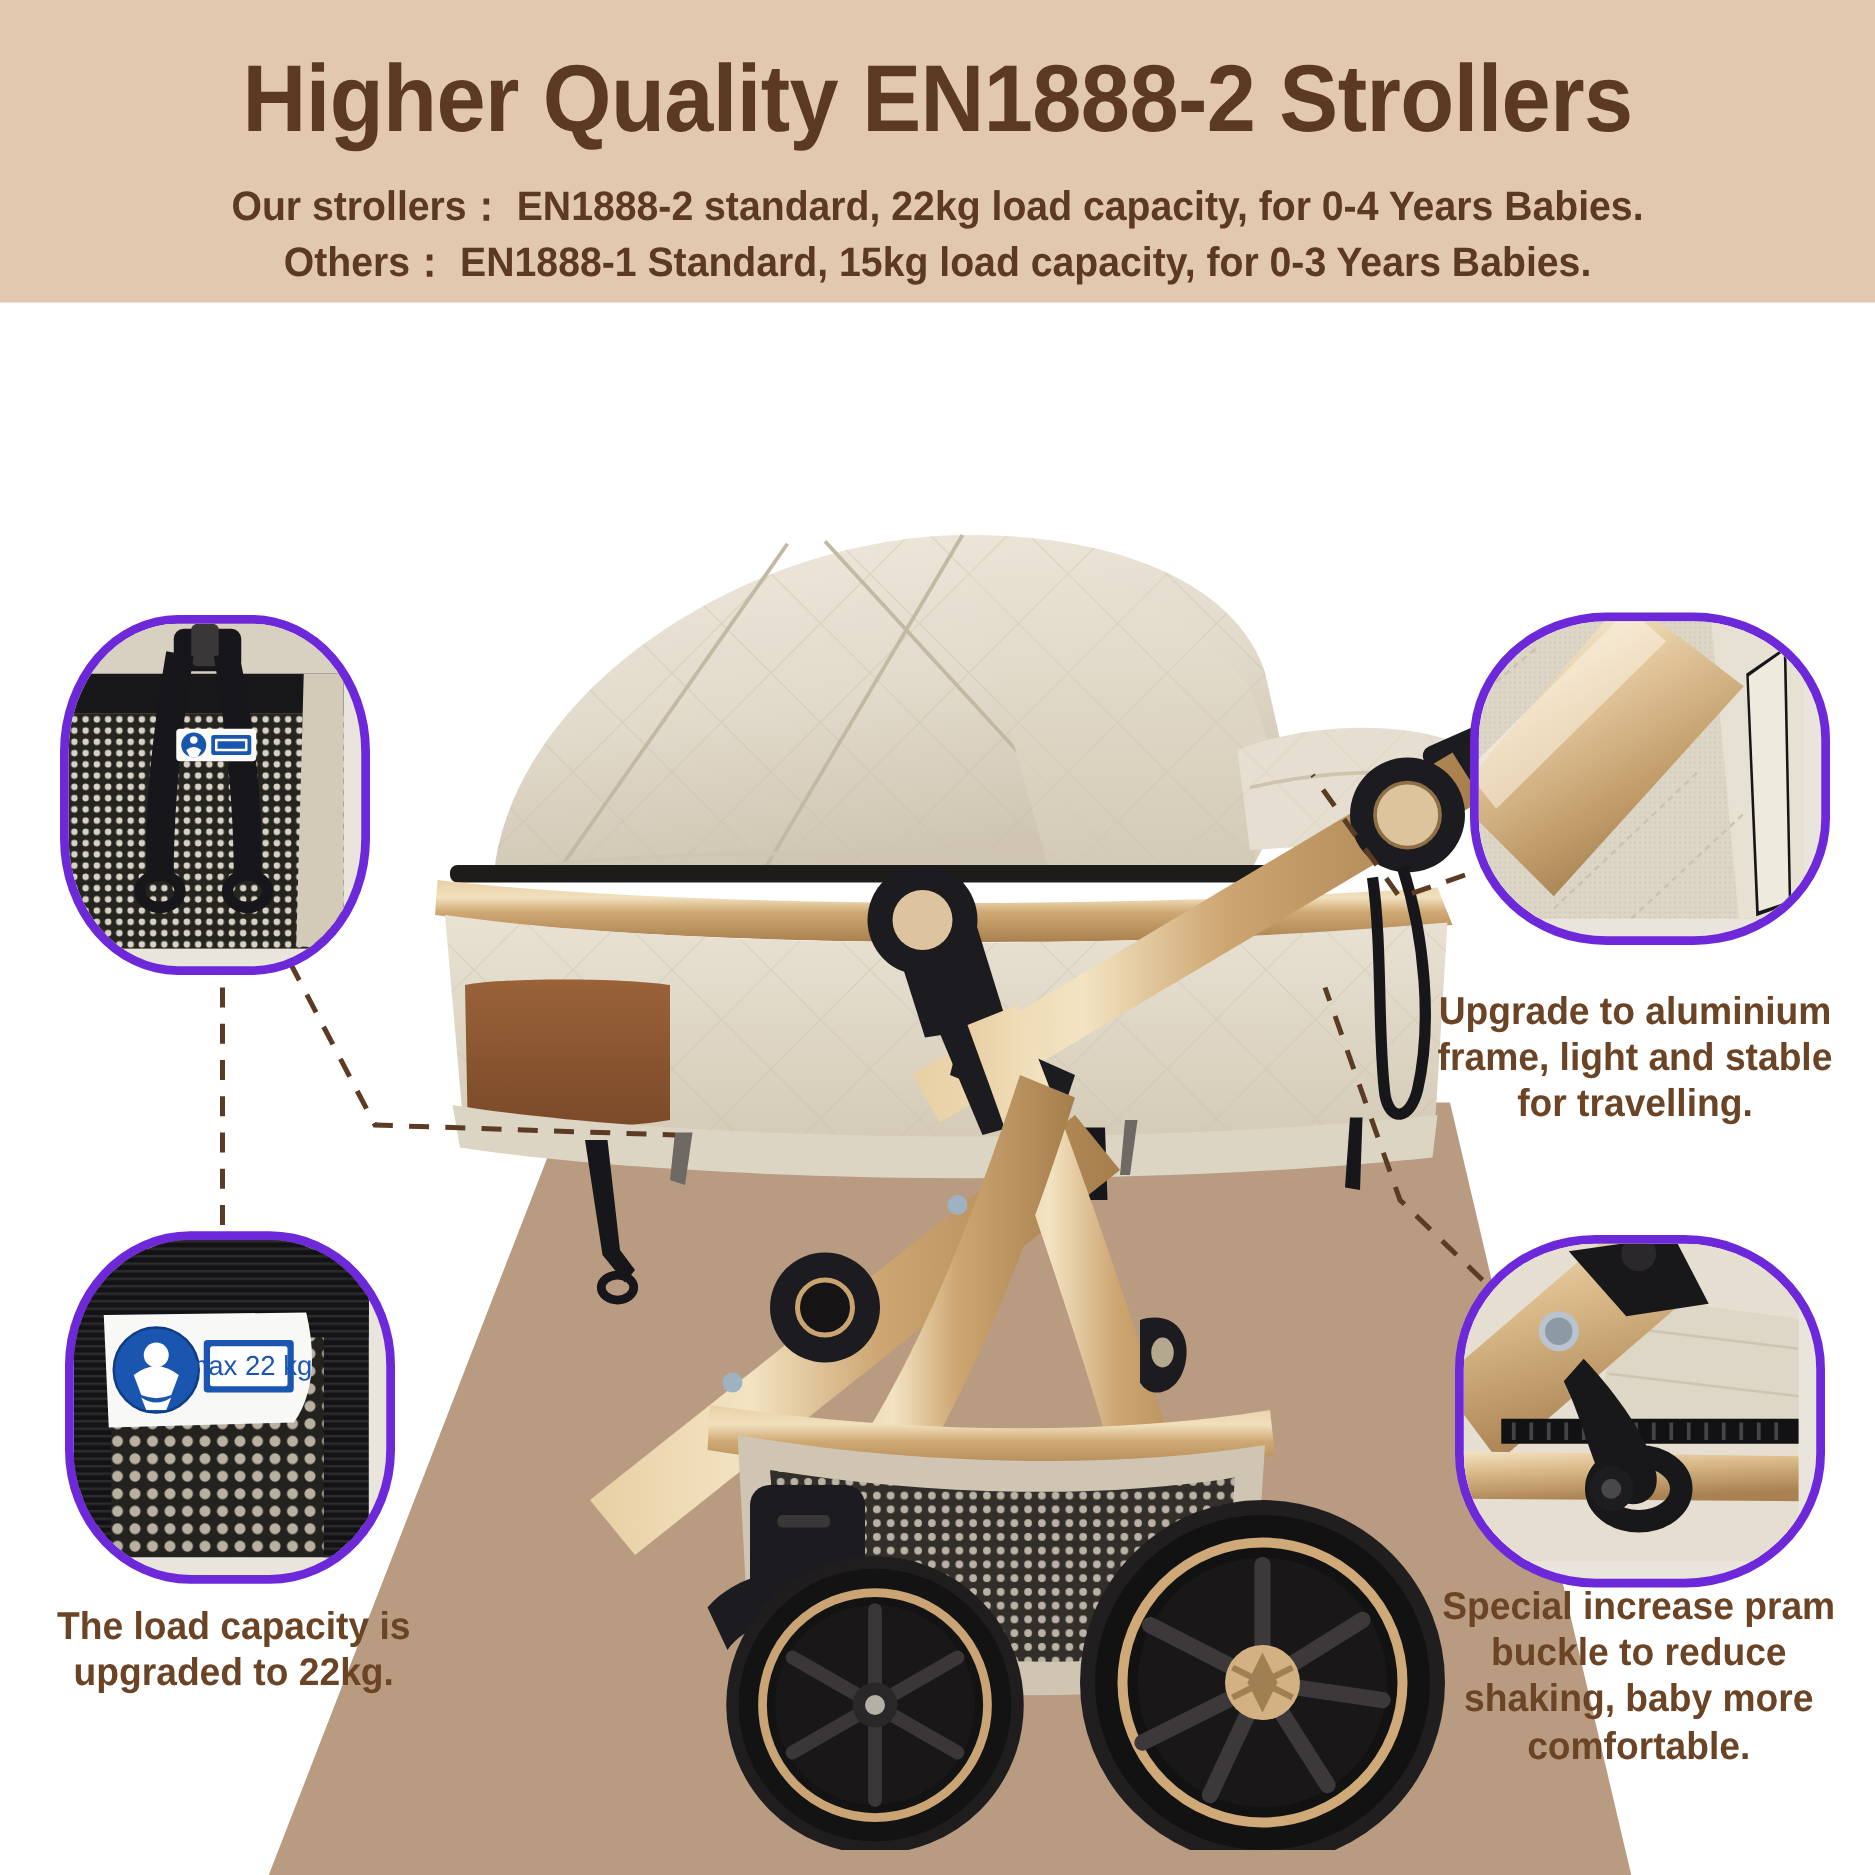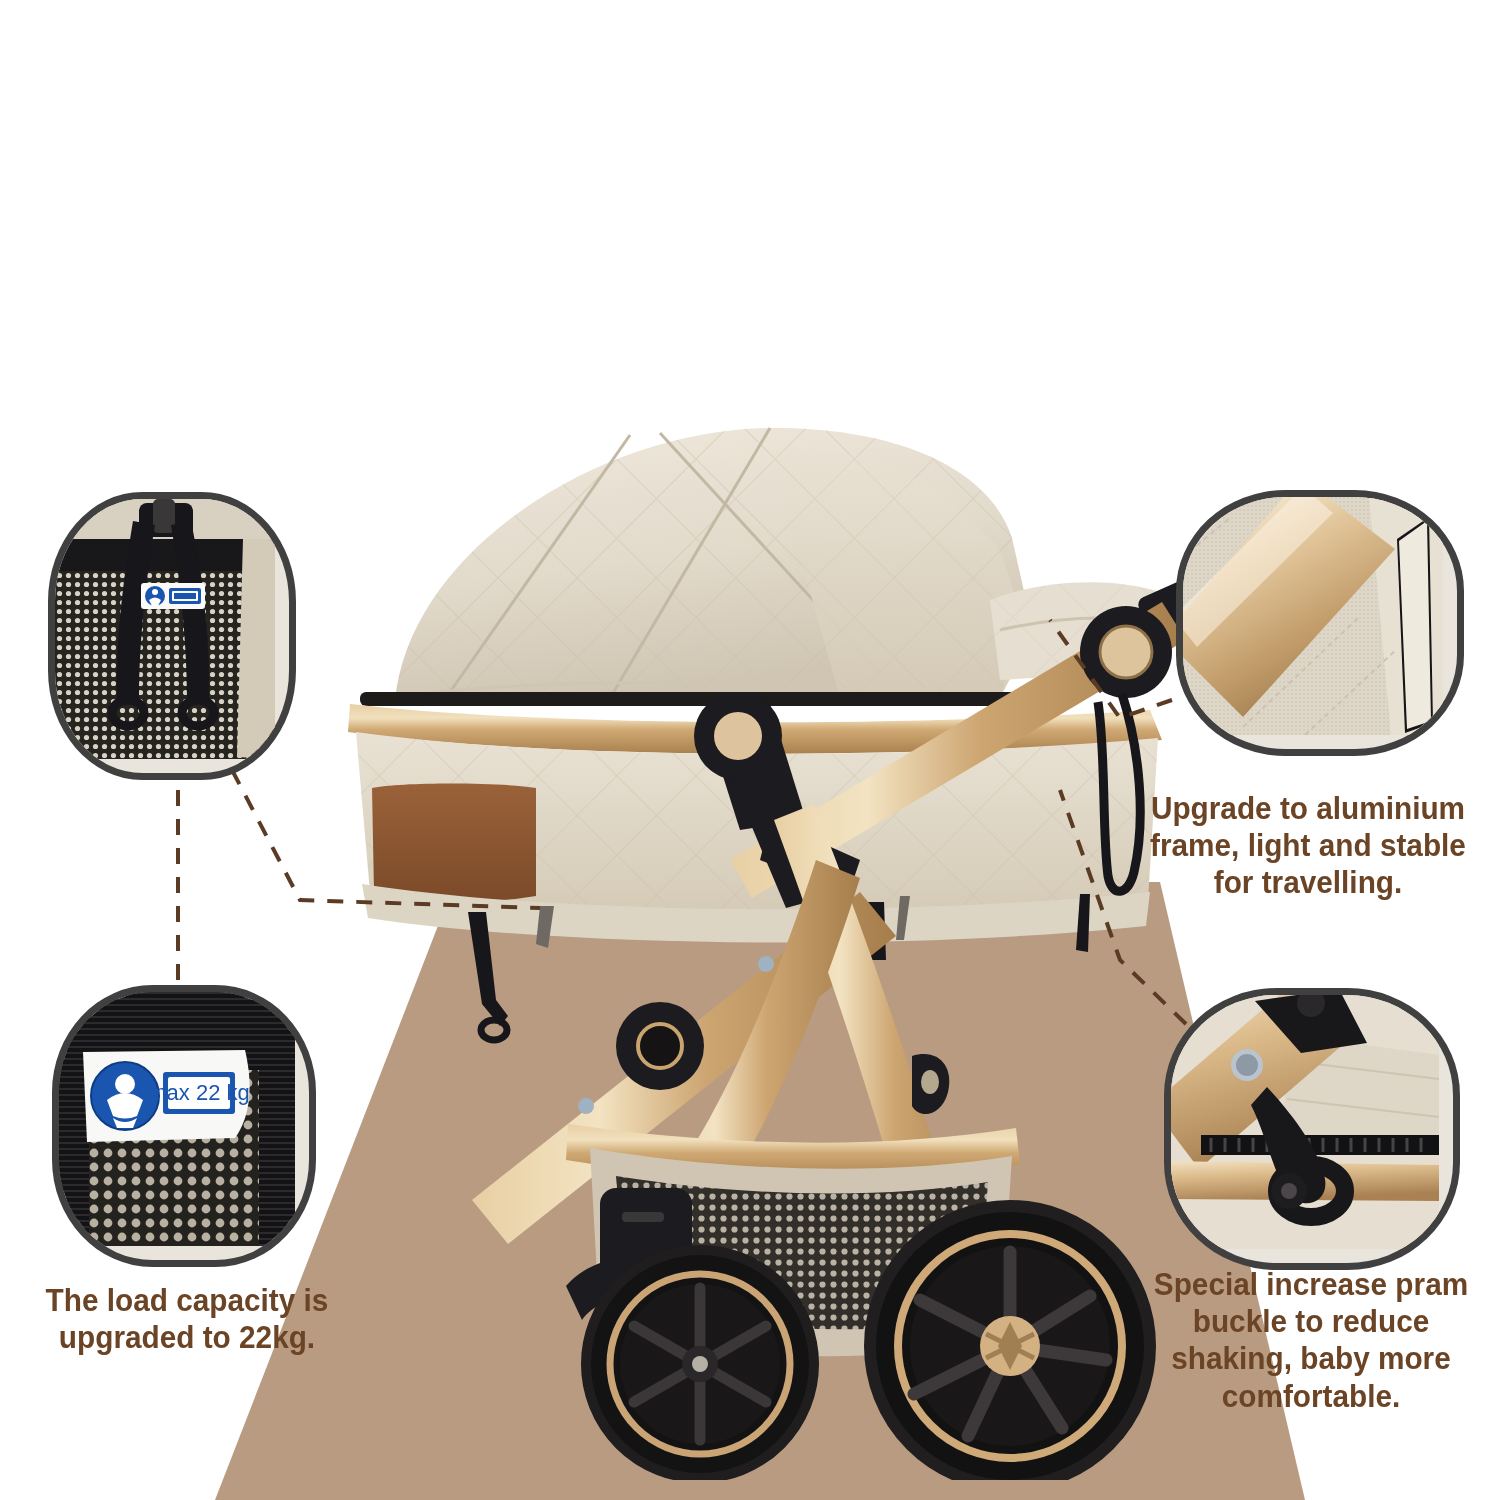--- a/index.html
+++ b/index.html
@@ -52,21 +52,21 @@
   }
   .tan-wedge svg { display: block; }
 
   
   .product { position: absolute; left: 300px; top: 300px; width: 950px; height: 1180px; }
   .product svg { display:block; }
 
   
   .inset {
     position: absolute;
-    border: 7px solid #404040;
+    border: 7px solid #6d28d9;
     background: #e9e4dc;
     overflow: hidden;
   }
   .inset.squircle { border-radius: 38% 38% 38% 38% / 38% 38% 38% 38%; }
   .inset svg { display:block; }
 
   .inset-tl { left: 48px;  top: 492px;  width: 234px; height: 274px; }
   .inset-bl { left: 52px;  top: 985px;  width: 250px; height: 268px; }
   .inset-tr { left: 1176px; top: 490px; width: 274px; height: 252px; }
   .inset-br { left: 1164px; top: 988px; width: 282px; height: 268px; }
@@ -86,20 +86,25 @@
 
   
   .leaders { position: absolute; left: 0; top: 0; width: 1500px; height: 1500px; pointer-events: none; }
   .leaders svg { display: block; }
 </style>
 </head>
 <body>
 
 <div id="page">
 
+  <div class="header">
+    <div class="header-title">Higher Quality EN1888-2 Strollers</div>
+    <div class="header-sub l1">Our strollers： EN1888-2 standard, 22kg load capacity, for 0-4 Years Babies.</div>
+    <div class="header-sub l2">Others： EN1888-1 Standard, 15kg load capacity, for 0-3 Years Babies.</div>
+  </div>
 
   <div class="tan-wedge">
     <svg width="1500" height="1258" viewBox="0 0 1500 1258">
       <polygon points="455,640 1160,640 1305,1258 215,1258" fill="#b89b81"></polygon>
     </svg>
   </div>
 
   <div class="product">
     <svg width="950" height="1180" viewBox="0 0 950 1180">
       <defs>

